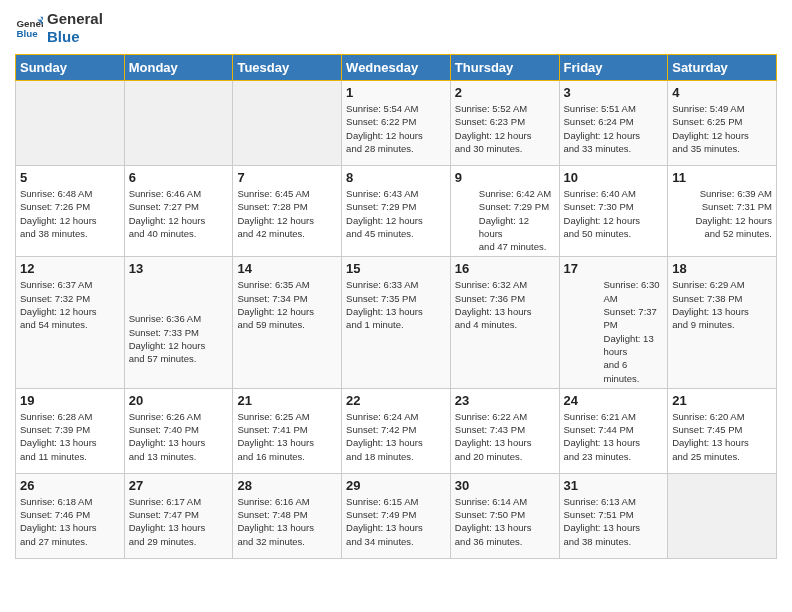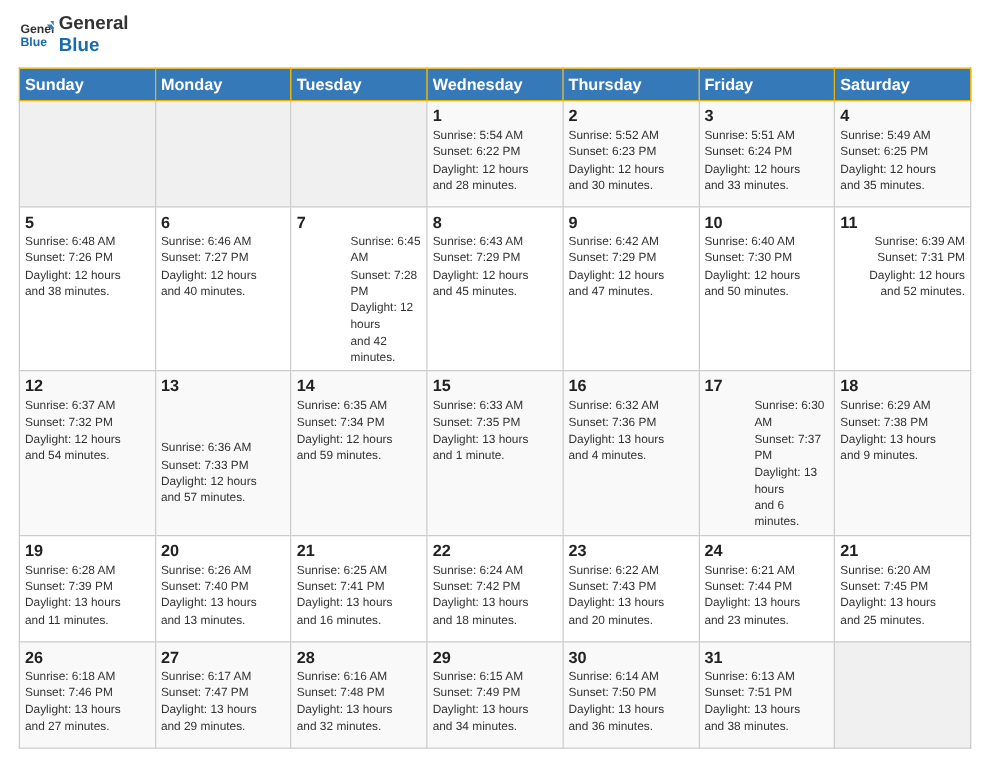--- a/index.html
+++ b/index.html
@@ -169,35 +169,35 @@
           </td>
           <td>
             <span class="day-number">6</span>
             <div class="day-info" style="white-space: pre-line;">Sunrise: 6:46 AM
 Sunset: 7:27 PM
 Daylight: 12 hours
 and 40 minutes.</div>
           </td>
           <td>
             <span class="day-number">7</span>
-            <div class="day-info" style="white-space: pre-line; margin-left: 43px;">Sunrise: 6:45 AM
+            <div class="day-info" style="white-space: pre-line;">Sunrise: 6:45 AM
 Sunset: 7:28 PM
 Daylight: 12 hours
 and 42 minutes.</div>
           </td>
           <td>
             <span class="day-number">8</span>
             <div class="day-info" style="white-space: pre-line;">Sunrise: 6:43 AM
 Sunset: 7:29 PM
 Daylight: 12 hours
 and 45 minutes.</div>
           </td>
           <td>
             <span class="day-number">9</span>
-            <div class="day-info" style="white-space: pre-line;">Sunrise: 6:42 AM
+            <div class="day-info" style="white-space: pre-line; margin-left: 24px;">Sunrise: 6:42 AM
 Sunset: 7:29 PM
 Daylight: 12 hours
 and 47 minutes.</div>
           </td>
           <td>
             <span class="day-number">10</span>
             <div class="day-info" style="white-space: pre-line;">Sunrise: 6:40 AM
 Sunset: 7:30 PM
 Daylight: 12 hours
 and 50 minutes.</div>

